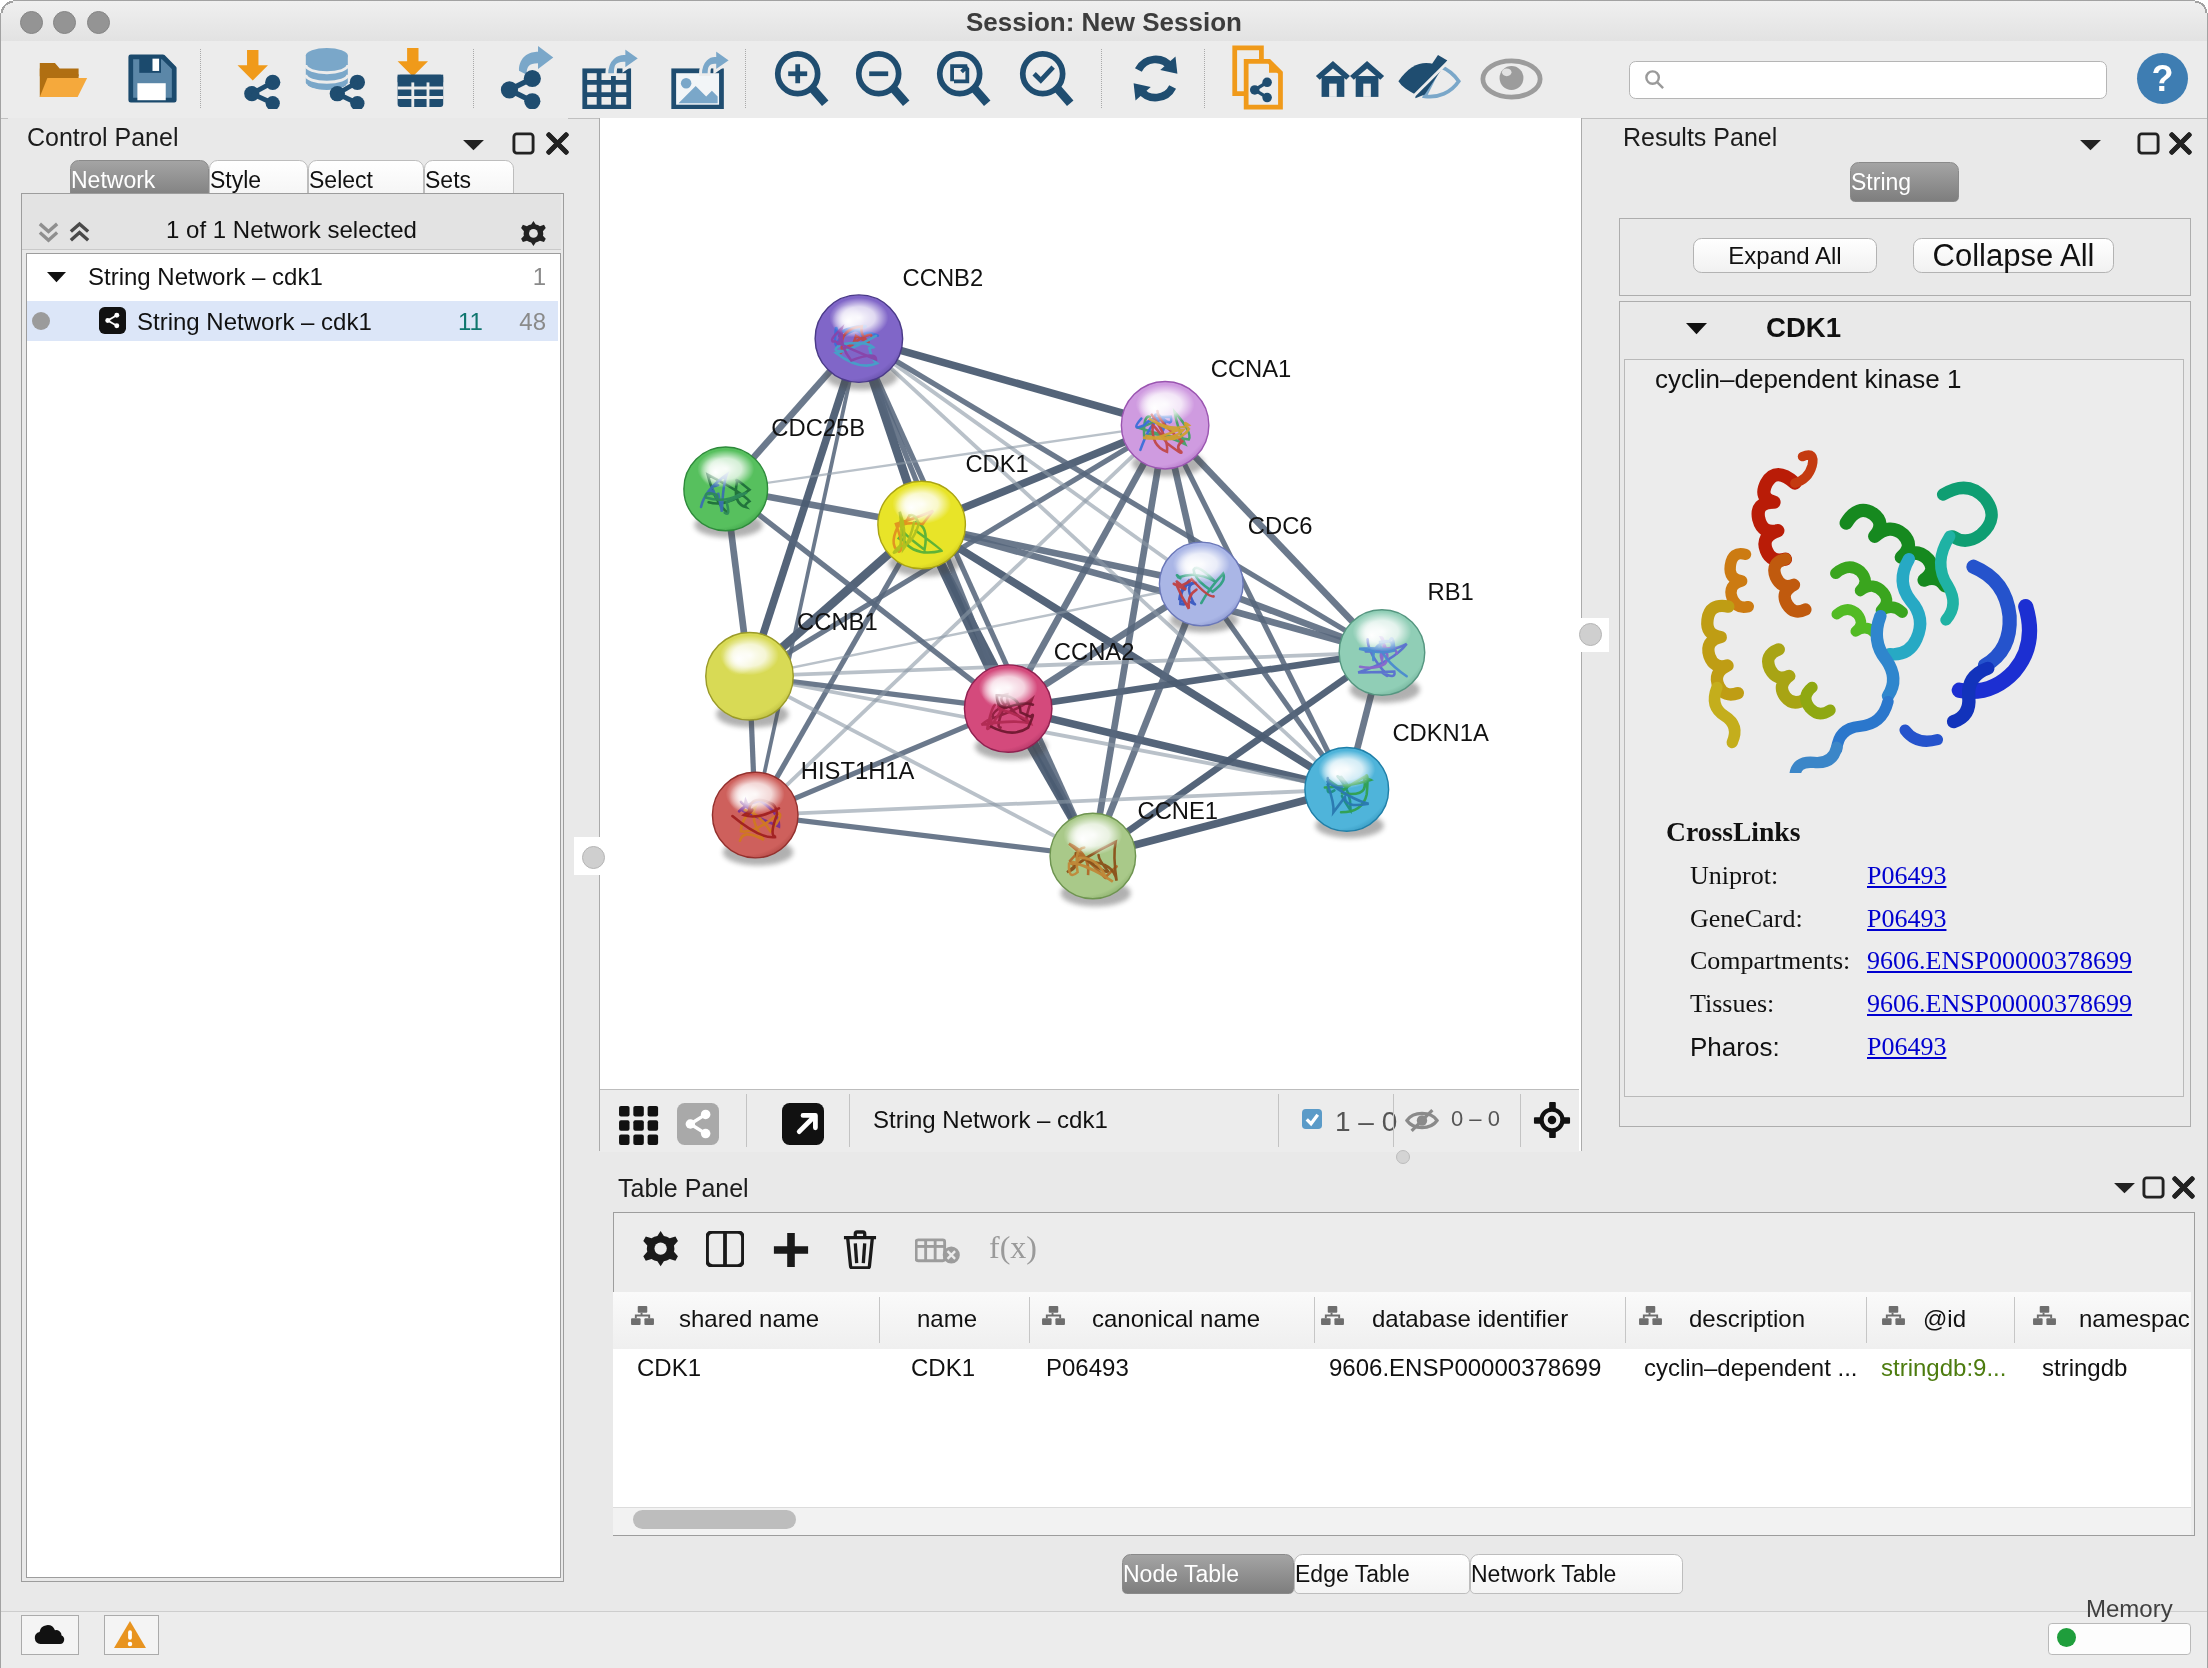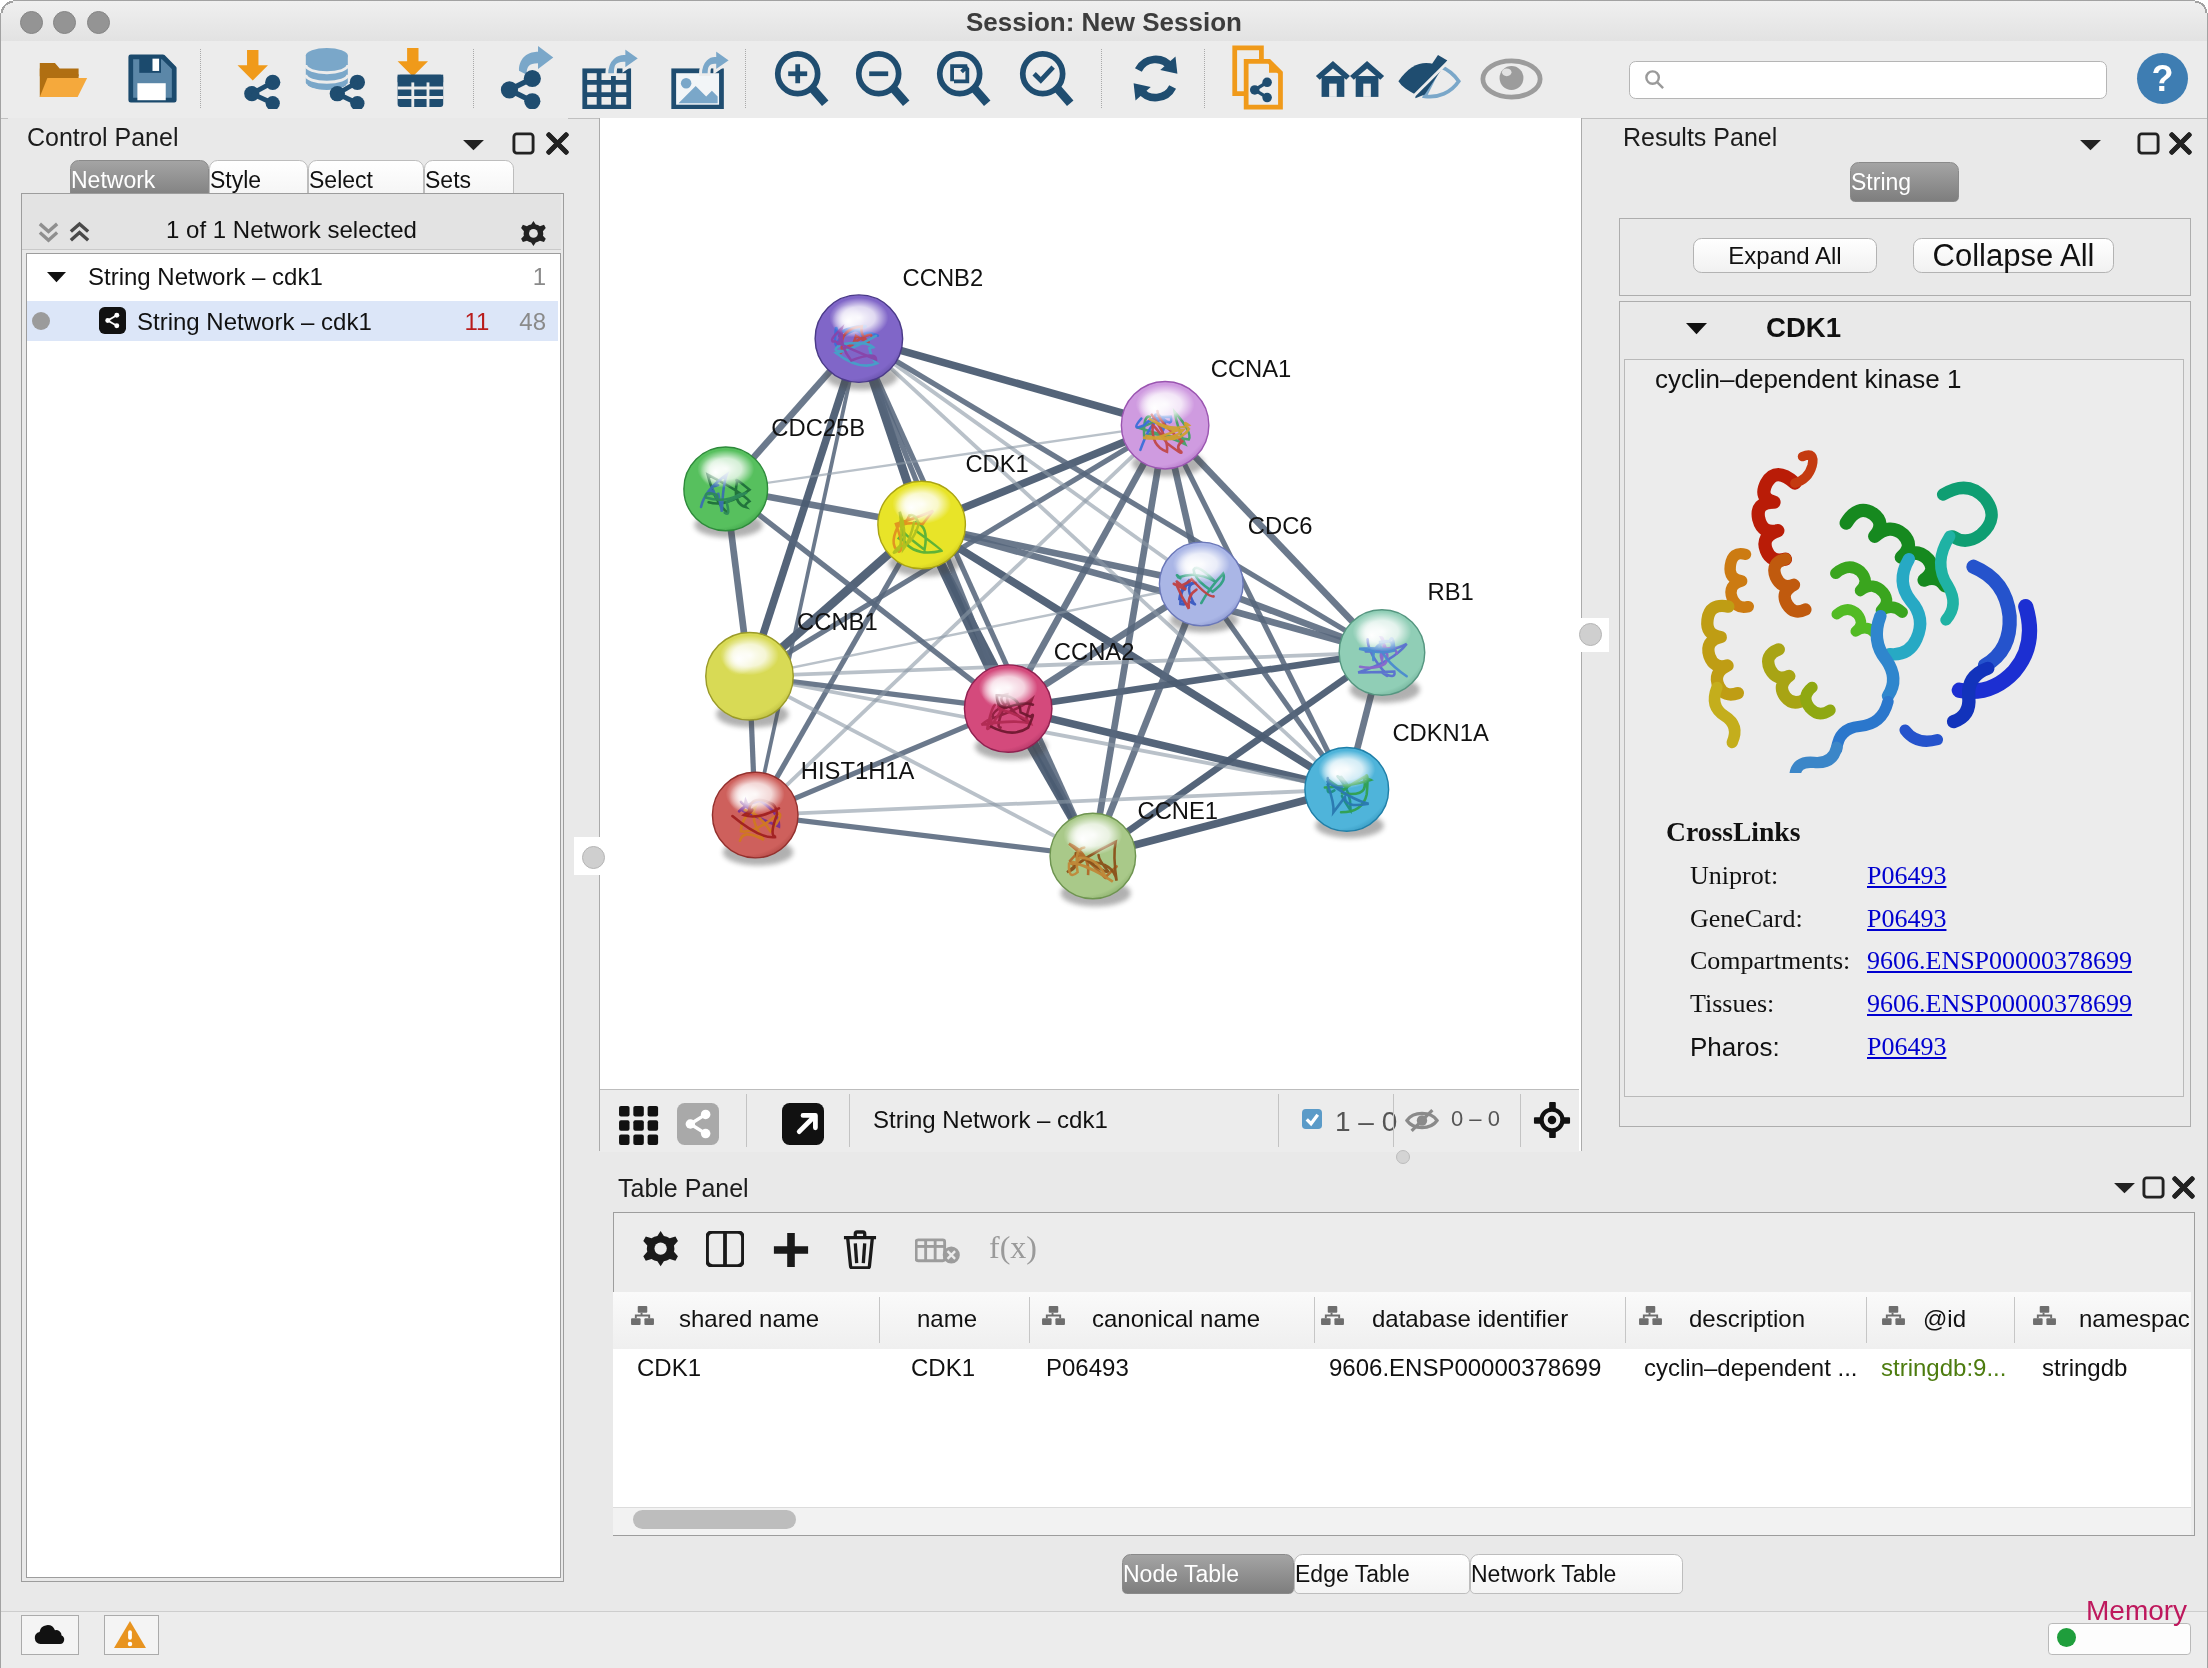--- a/index.html
+++ b/index.html
@@ -241,21 +241,21 @@
       <circle cx="14.5" cy="4.5" r="2.6"></circle>
       <circle cx="5" cy="10" r="2.6"></circle>
       <circle cx="14.5" cy="15.5" r="2.6"></circle>
     </g>
     <g stroke="#fff" stroke-width="2">
       <line x1="5" y1="10" x2="14.5" y2="4.5"></line>
       <line x1="5" y1="10" x2="14.5" y2="15.5"></line>
     </g>
   </svg>
 <div class="abs" style="left:137px;top:308px;font-size:24px;color:#111">String Network – cdk1</div>
-<div class="abs" style="left:458px;top:308px;width:38px;text-align:center;font-size:24px;color:#b91c1c">11</div>
+<div class="abs" style="left:458px;top:308px;width:38px;text-align:left;font-size:24px;color:#0f766e">11</div>
 <div class="abs" style="left:508px;top:308px;width:38px;text-align:right;font-size:24px;color:#8a8a8a">48</div>
 
 <div class="abs" style="left:599px;top:118px;width:981px;height:1033px;background:#fff;border-left:1px solid #ababab;border-right:1px solid #ababab"></div>
 <div class="abs" style="left:600px;top:118px;width:979px;height:971px;overflow:hidden">
     <svg width="979" height="971" viewBox="0 0 1029 1021" style="position:absolute;left:0;top:0">
 <defs>
 <radialGradient id="g0" cx="0.38" cy="0.3" r="0.85">
           <stop offset="0" stop-color="#ffffff"></stop>
           <stop offset="0.22" stop-color="#8066c8"></stop>
           <stop offset="0.78" stop-color="#8066c8"></stop>
@@ -764,14 +764,14 @@
     <path d="M10 22 a6.5 6.5 0 0 1 -1 -12.8 a8.5 8.5 0 0 1 16.3 -1.8 a5.8 5.8 0 0 1 7 5.5 a4.8 4.8 0 0 1 -1.5 9.1 Z" fill="#111"></path>
   </svg>
 <div class="abs" style="left:104px;top:1615px;width:53px;height:38px;background:#f4f4f4;border:1px solid #ababab"></div>
 <svg class="abs" style="left:112px;top:1619px" width="36" height="31" viewBox="0 0 38 33">
     <path d="M19 2 L36 31 L2 31 Z" fill="#e89420"></path>
     <rect x="17" y="12" width="4" height="10" rx="2" fill="#fff"></rect>
     <circle cx="19" cy="26.5" r="2.4" fill="#fff"></circle>
   </svg>
 <div class="abs" style="left:2048px;top:1623px;width:141px;height:30px;background:#fdfdfd;border:1px solid #b9b9b9;border-radius:3.8px"></div>
 <div class="abs" style="left:2057px;top:1628px;width:19px;height:19px;border-radius:50%;background:#1f9e3c"></div>
-<div class="abs" style="left:2086px;top:1595px;font-size:28px;color:#be185d">Memory</div>
+<div class="abs" style="left:2086px;top:1595px;font-size:24px;color:#404040">Memory</div>
 
 
 </body></html>

